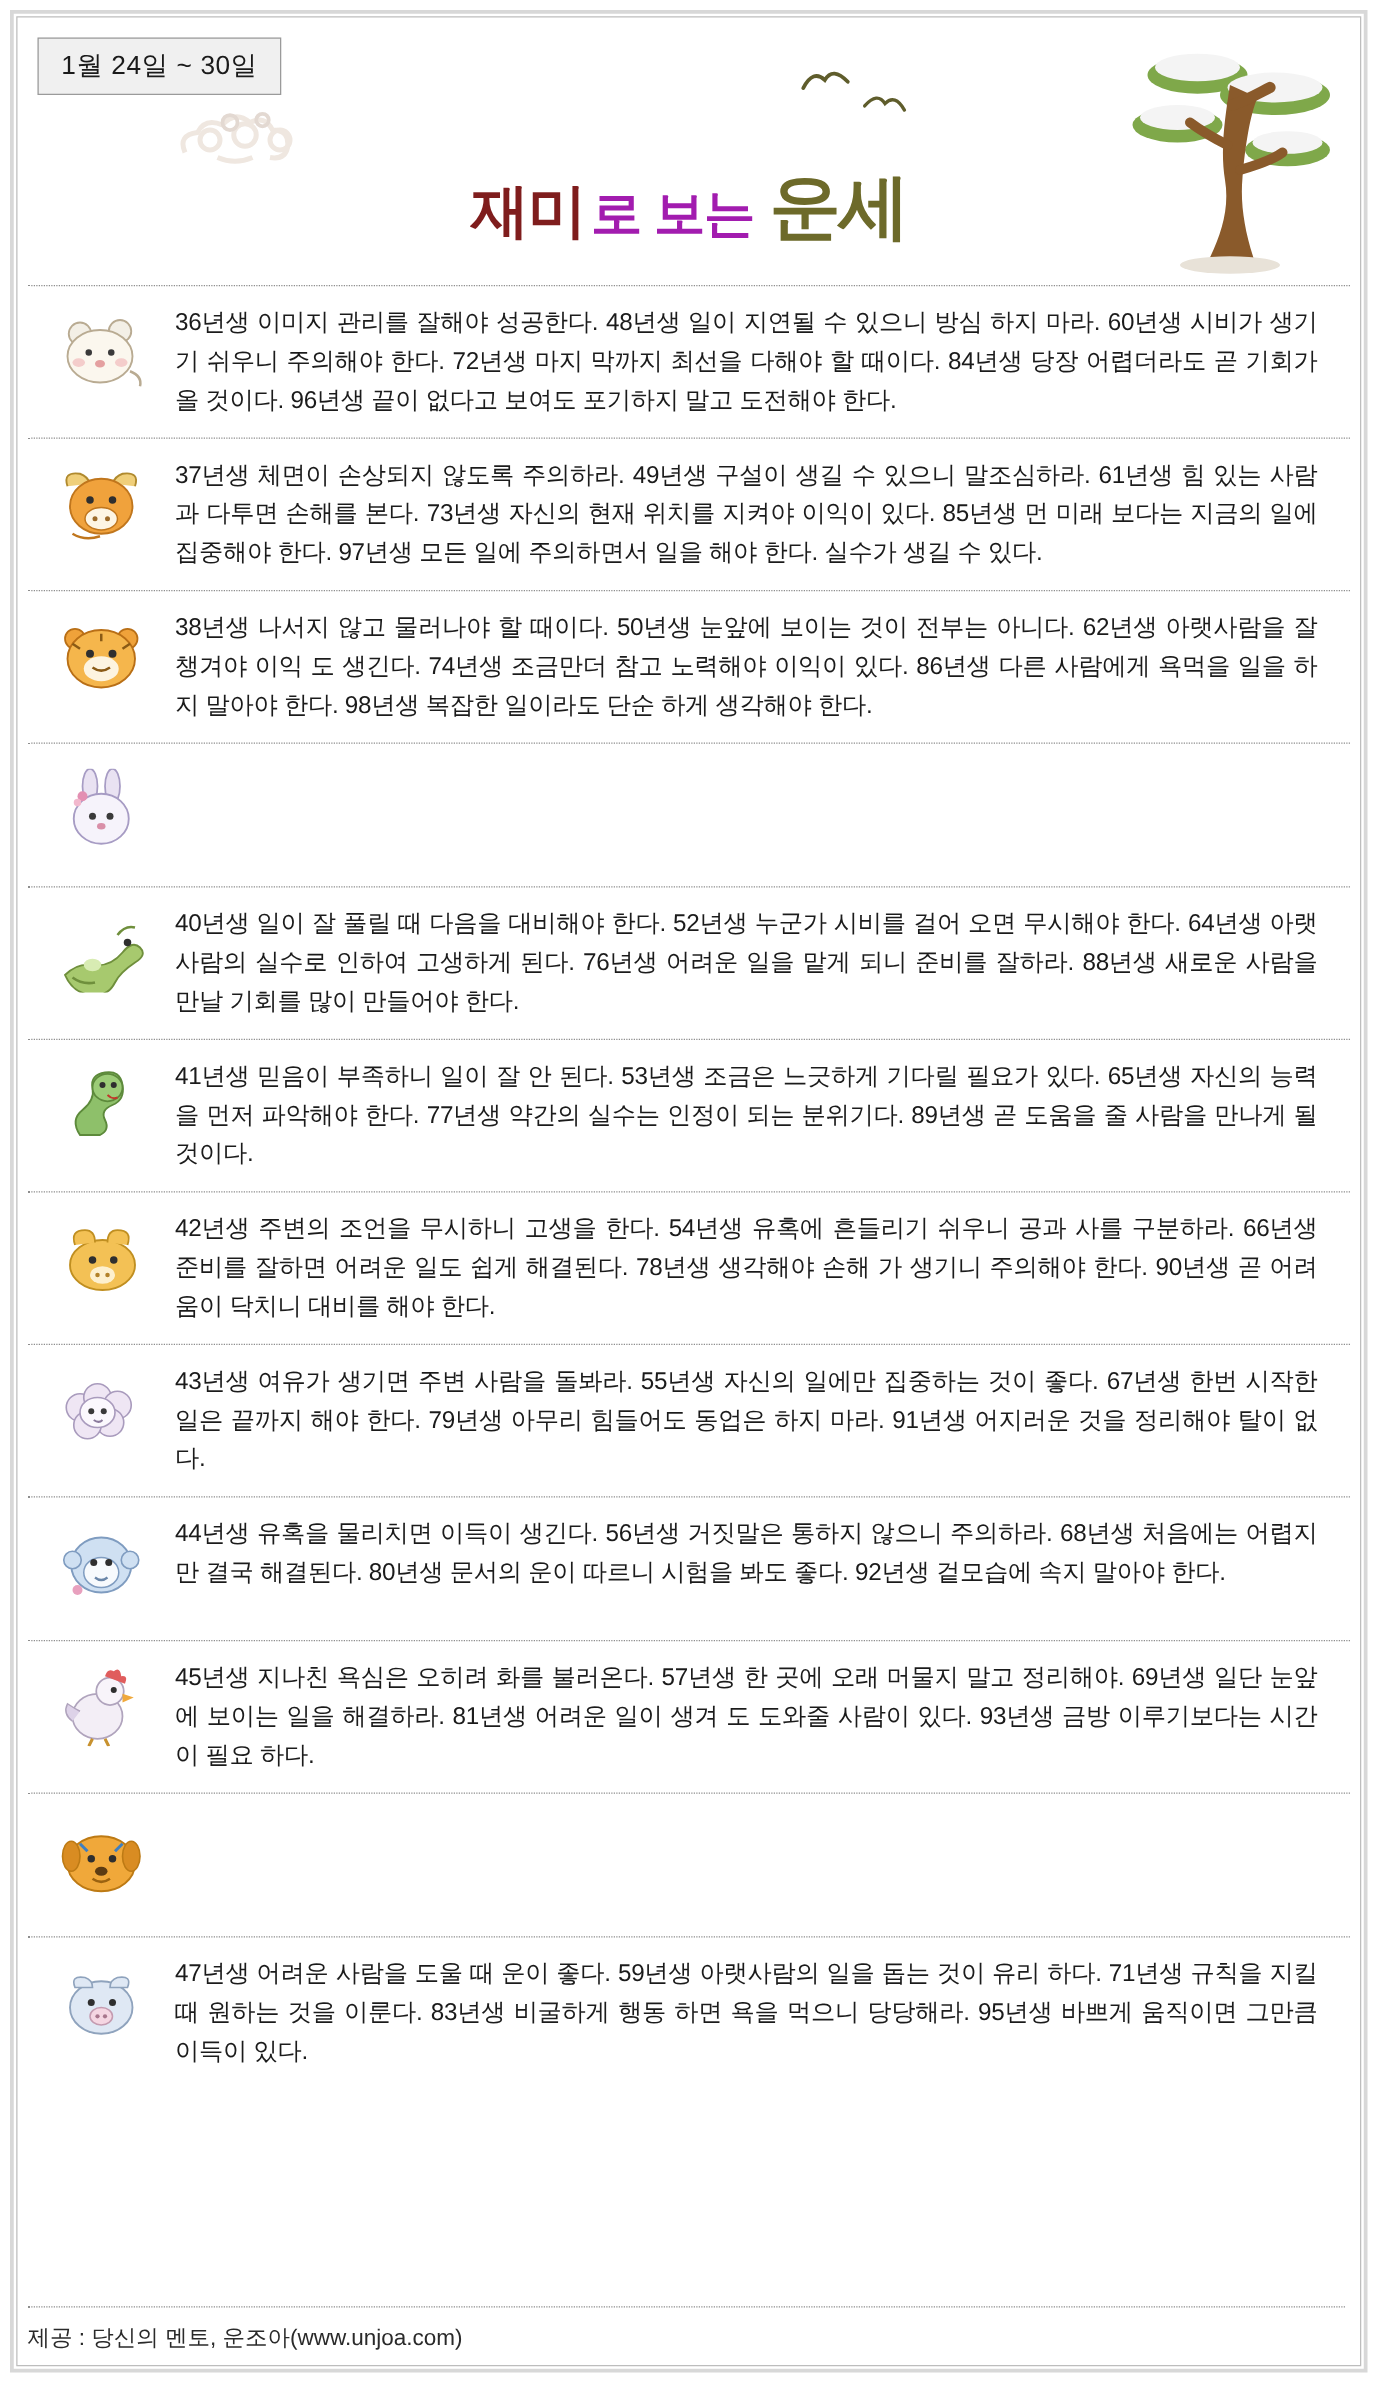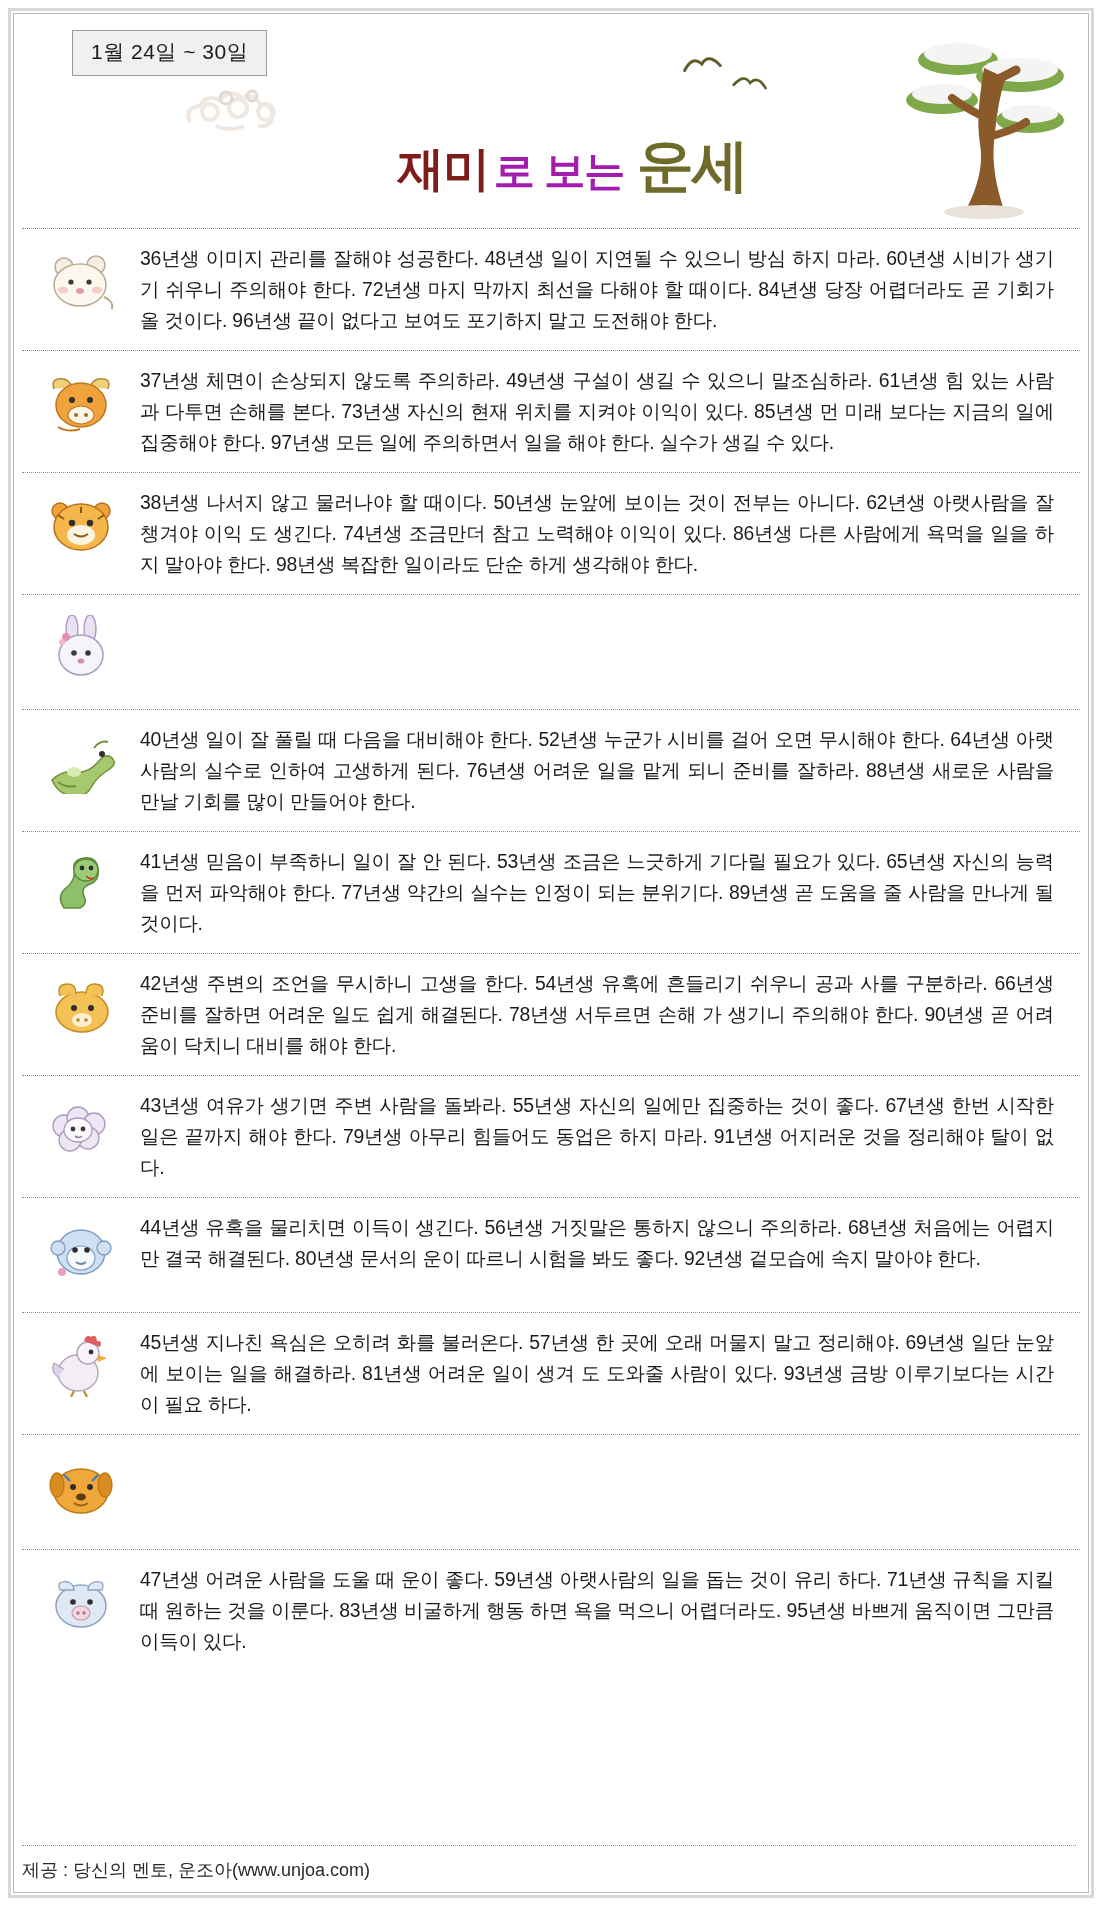--- a/index.html
+++ b/index.html
@@ -10,21 +10,20 @@
   body {
     font-family: "Liberation Sans", "DejaVu Sans", sans-serif;
   }
   .page {
     position: relative;
     width: 1102px;
     height: 1906px;
     box-sizing: border-box;
     background: #ffffff;
     overflow: hidden;
-    padding-left: 42px;
   }
   .outer-border {
     position: absolute;
     left: 8px;
     top: 8px;
     right: 8px;
     bottom: 8px;
     border: 3px solid #d8d8d8;
     box-sizing: border-box;
   }
@@ -356,21 +355,21 @@
             <path d="M58 22 q4 -12 -8 -12 q-8 0 -8 10" fill="#f3c155" stroke="#c08f21" stroke-width="1.4"></path>
             <circle cx="30" cy="34" r="3" fill="#2f2f2f"></circle>
             <circle cx="47" cy="34" r="3" fill="#2f2f2f"></circle>
             <ellipse cx="38" cy="46" rx="10" ry="7" fill="#fdf0cf"></ellipse>
             <circle cx="34" cy="46" r="1.8" fill="#b3822a"></circle>
             <circle cx="42" cy="46" r="1.8" fill="#b3822a"></circle>
           </svg>
         </div>
       </div>
       <div class="text-cell">
-        <div class="fortune">42년생 주변의 조언을 무시하니 고생을 한다. 54년생 유혹에 흔들리기 쉬우니 공과 사를 구분하라. 66년생 준비를 잘하면 어려운 일도 쉽게 해결된다. 78년생 서두르면 손해 가 생기니 주의해야 한다. 90년생 곧 어려움이 닥치니 대비를 해야 한다.</div>
+        <div class="fortune">42년생 주변의 조언을 무시하니 고생을 한다. 54년생 유혹에 흔들리기 쉬우니 공과 사를 구분하라. 66년생 준비를 잘하면 어려운 일도 쉽게 해결된다. 78년생 생각해야 손해 가 생기니 주의해야 한다. 90년생 곧 어려움이 닥치니 대비를 해야 한다.</div>
       </div>
     </div>
 
     <div class="row">
       <div class="icon-cell">
         <div class="zodiac">
           <svg viewBox="0 0 74 64" width="74" height="64" aria-hidden="true">
             <g fill="#efe6f4" stroke="#a99bbd" stroke-width="1.3">
               <circle cx="20" cy="30" r="11"></circle>
               <circle cx="34" cy="22" r="11"></circle>
@@ -455,20 +454,20 @@
             <path d="M58 20 q4 -10 -8 -8 q-6 2 -6 8z" fill="#dfe8f4" stroke="#8fa3bd" stroke-width="1.3"></path>
             <circle cx="29" cy="32" r="2.8" fill="#2f2f2f"></circle>
             <circle cx="46" cy="32" r="2.8" fill="#2f2f2f"></circle>
             <ellipse cx="37" cy="43" rx="9" ry="7" fill="#f5d6e2" stroke="#c49bb0" stroke-width="1.2"></ellipse>
             <circle cx="34" cy="43" r="1.7" fill="#a8768c"></circle>
             <circle cx="40" cy="43" r="1.7" fill="#a8768c"></circle>
           </svg>
         </div>
       </div>
       <div class="text-cell">
-        <div class="fortune">47년생 어려운 사람을 도울 때 운이 좋다. 59년생 아랫사람의 일을 돕는 것이 유리 하다. 71년생 규칙을 지킬 때 원하는 것을 이룬다. 83년생 비굴하게 행동 하면 욕을 먹으니 어렵더라도. 95년생 바쁘게 움직이면 그만큼 이득이 있다.</div>
+        <div class="fortune">47년생 어려운 사람을 도울 때 운이 좋다. 59년생 아랫사람의 일을 돕는 것이 유리 하다. 71년생 규칙을 지킬 때 원하는 것을 이룬다. 83년생 비굴하게 행동 하면 욕을 먹으니 당당해라. 95년생 바쁘게 움직이면 그만큼 이득이 있다.</div>
       </div>
     </div>
 
   </div>
 
   <div class="footer">제공 : 당신의 멘토, 운조아(www.unjoa.com)</div>
 </div>
 
 </body></html>

